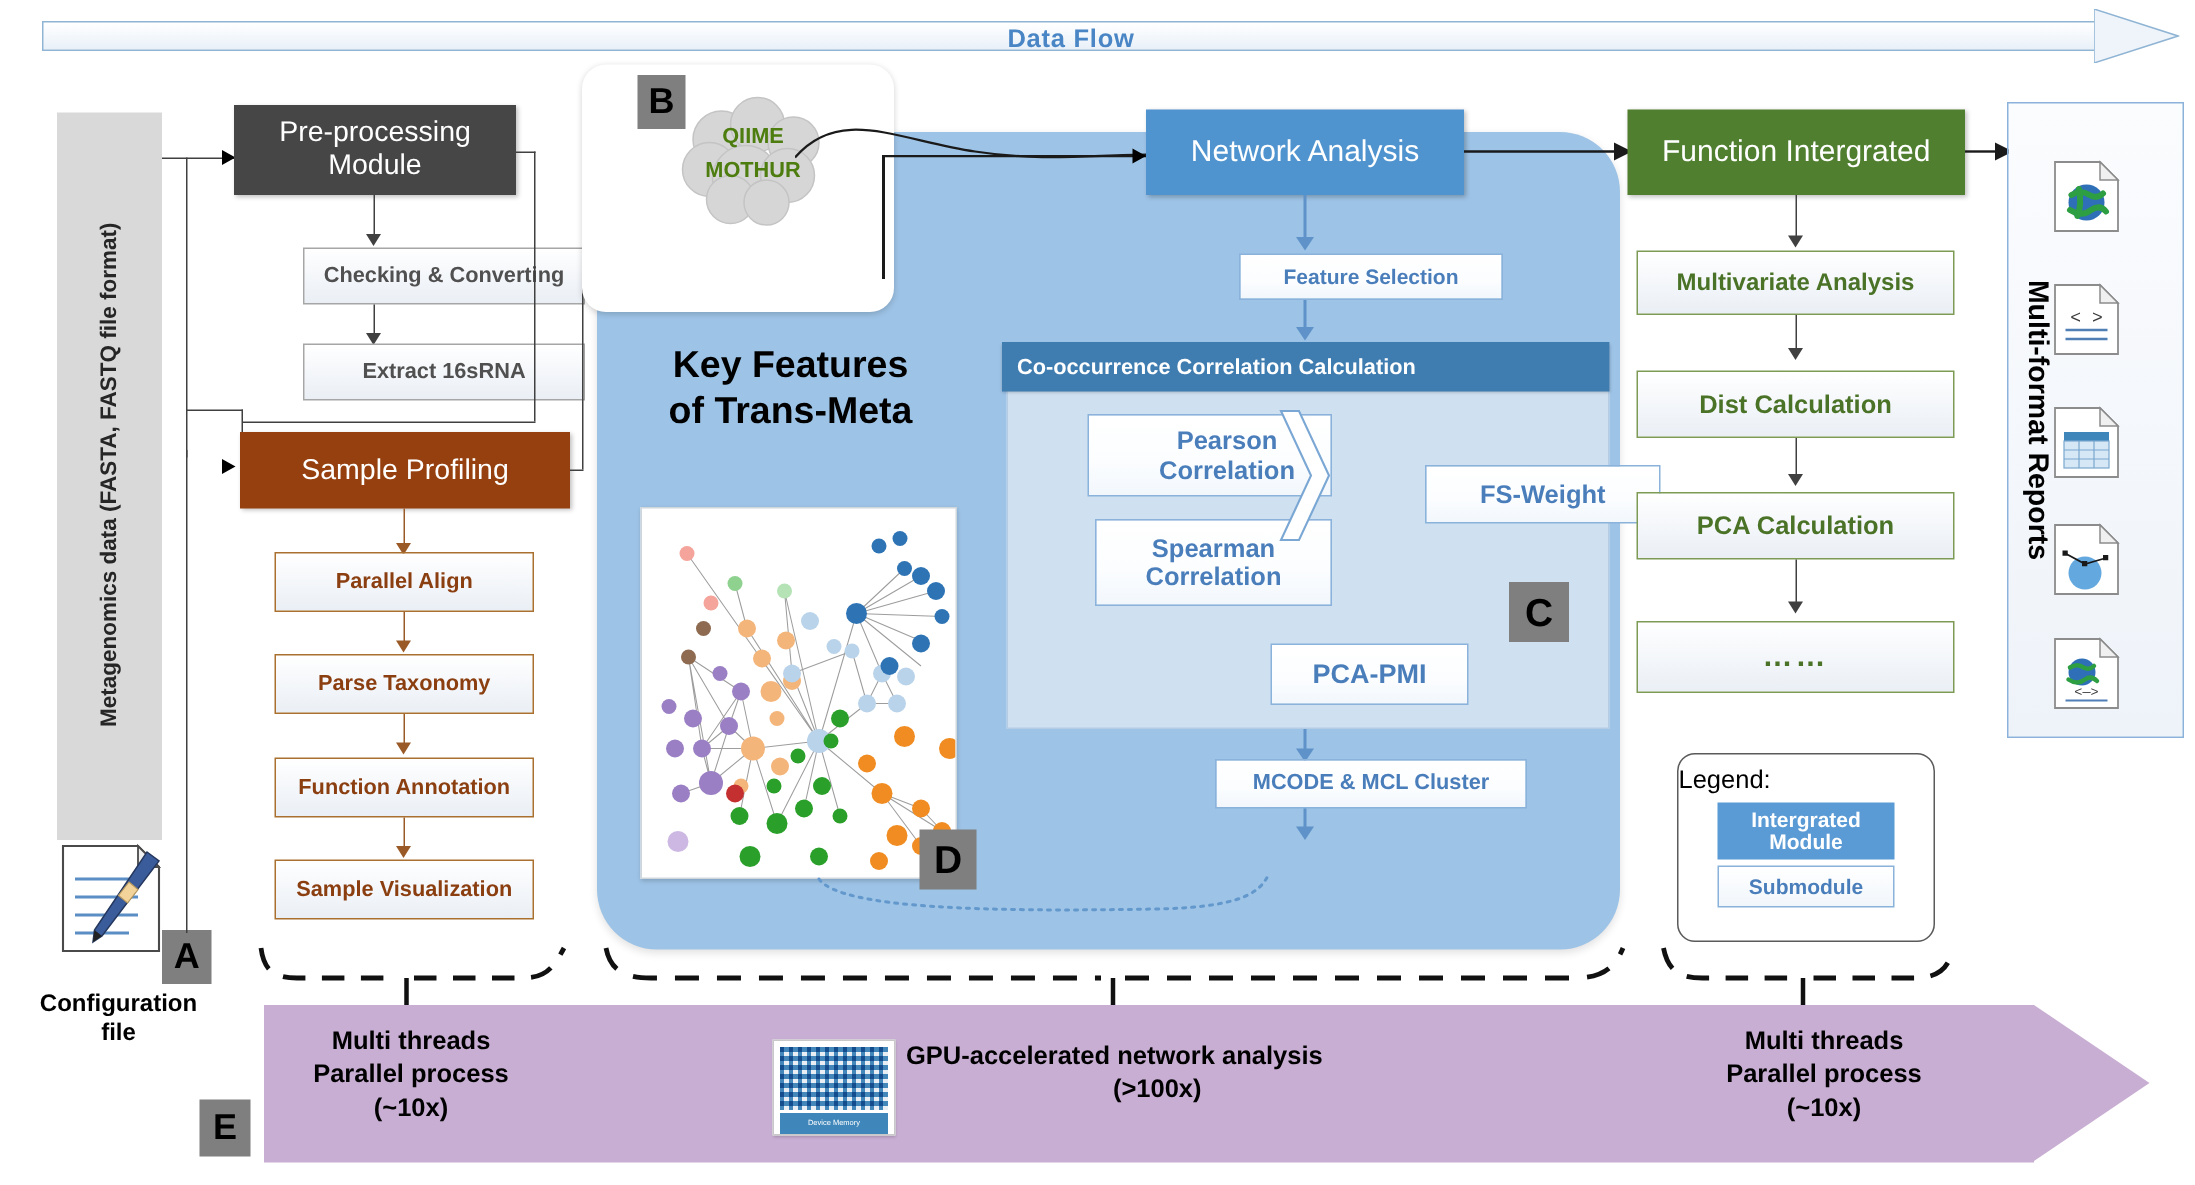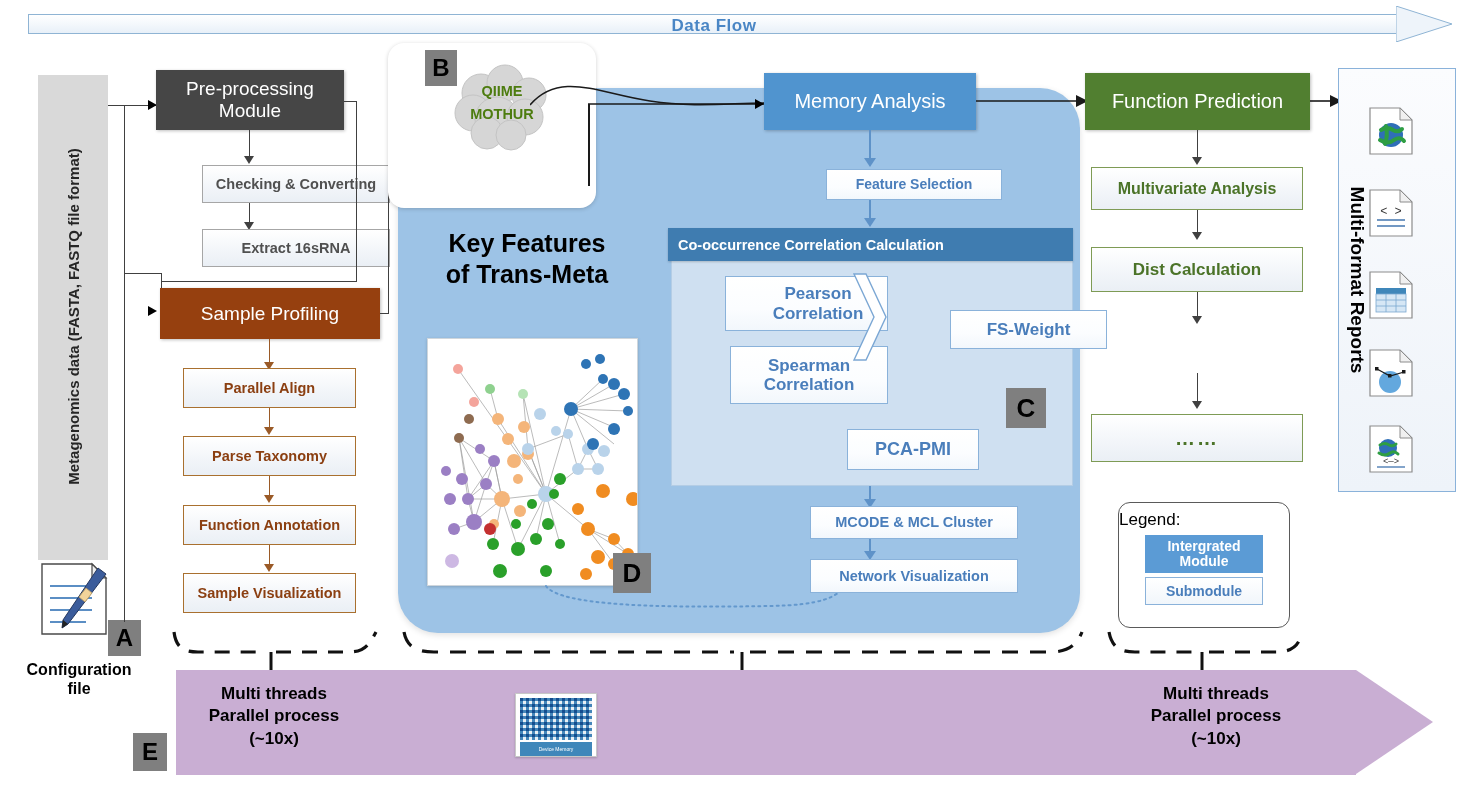--- a/index.html
+++ b/index.html
@@ -413,21 +413,21 @@
       </g>
     </svg>
   </div>
   <div class="abs tag" style="left:613px;top:553px;width:38px;height:40px;font-size:26px;">D</div>
 
   <svg class="abs" style="left:540px;top:582px;" width="340" height="28">
     <path d="M 6 4 C 20 24 120 26 230 24 C 280 23 300 16 306 0" fill="none" stroke="#6398cd" stroke-width="2" stroke-dasharray="2 4" stroke-linecap="round"></path>
   </svg>
 
   <div class="abs modhdr blue" style="left:764px;top:73px;width:212px;height:57px;font-size:20px;">
-    <span>Memory Analysis</span>
+    <span>Network Analysis</span>
   </div>
   <div class="abs vline b" style="left:869px;top:130px;height:30px;"></div>
   <div class="abs arrowdown b" style="left:864px;top:158px;"></div>
 
   <div class="abs sub blueb" style="left:782px;top:169px;width:176px;height:31px;font-size:14px;">Feature Selection</div>
   <div class="abs vline b" style="left:869px;top:200px;height:22px;"></div>
   <div class="abs arrowdown b" style="left:864px;top:218px;"></div>
 
   <div class="abs" id="cooc-panel"></div>
   <div class="abs" id="cooc-header">Co-occurrence Correlation Calculation</div>
@@ -454,40 +454,40 @@
   <div class="abs tag" style="left:1006px;top:388px;width:40px;height:40px;font-size:26px;">C</div>
 
   <div class="abs sub blueb" style="left:803px;top:429px;width:132px;height:41px;font-size:18px;">PCA-PMI</div>
 
   <div class="abs vline b" style="left:869px;top:486px;height:16px;"></div>
   <div class="abs arrowdown b" style="left:864px;top:499px;"></div>
 
   <div class="abs sub blueb" style="left:766px;top:506px;width:208px;height:33px;font-size:14.5px;">MCODE &amp; MCL Cluster</div>
   <div class="abs vline b" style="left:869px;top:539px;height:14px;"></div>
   <div class="abs arrowdown b" style="left:864px;top:551px;"></div>
-  <div class="abs sub blueb" style="left:766px;top:559px;width:208px;height:34px;font-size:14.5px;">Network Visualization</div>
 
   <svg class="abs" style="left:976px;top:94px;" width="112" height="14">
     <line x1="0" y1="7" x2="100" y2="7" stroke="#1a1a1a" stroke-width="1.6"></line>
     <polygon points="100,1 112,7 100,13" fill="#1a1a1a"></polygon>
   </svg>
 
   <div class="abs modhdr green" style="left:1085px;top:73px;width:225px;height:57px;font-size:20px;">
-    <span>Function Prediction</span>
+    <span>Function Intergrated</span>
   </div>
   <div class="abs vline" style="left:1197px;top:130px;height:29px;"></div>
   <div class="abs arrowdown" style="left:1192px;top:157px;"></div>
   <div class="abs sub green" style="left:1091px;top:167px;width:212px;height:43px;font-size:16px;">Multivariate Analysis</div>
 
   <div class="abs vline" style="left:1197px;top:210px;height:24px;"></div>
   <div class="abs arrowdown" style="left:1192px;top:232px;"></div>
   <div class="abs sub green" style="left:1091px;top:247px;width:212px;height:45px;font-size:17px;">Dist Calculation</div>
 
   <div class="abs vline" style="left:1197px;top:292px;height:26px;"></div>
   <div class="abs arrowdown" style="left:1192px;top:316px;"></div>
+  <div class="abs sub green" style="left:1091px;top:328px;width:212px;height:45px;font-size:17px;">PCA Calculation</div>
 
   <div class="abs vline" style="left:1197px;top:373px;height:30px;"></div>
   <div class="abs arrowdown" style="left:1192px;top:401px;"></div>
   <div class="abs sub green" style="left:1091px;top:414px;width:212px;height:48px;font-size:20px;letter-spacing:2px;">……</div>
 
   <svg class="abs" style="left:1310px;top:94px;" width="32" height="14">
     <line x1="0" y1="7" x2="20" y2="7" stroke="#1a1a1a" stroke-width="1.6"></line>
     <polygon points="20,1 32,7 20,13" fill="#1a1a1a"></polygon>
   </svg>
 
@@ -575,20 +575,24 @@
     <div>Multi threads</div>
     <div>Parallel process</div>
     <div>(~10x)</div>
   </div>
 
   <div class="abs chip" style="left:515px;top:693px;width:82px;height:64px;">
     <div class="grid" style="width:100%;height:42px;"></div>
     <div class="mem" style="width:100%;height:14px;line-height:14px;margin-top:2px;">Device Memory</div>
   </div>
 
+  <div class="purple-text" style="left:604px;top:693px;width:510px;text-align:left;">
+    <div>GPU-accelerated network analysis</div>
+    <div style="text-align:center;width:335px;">(&gt;100x)</div>
+  </div>
 
   <div class="purple-text" style="left:1110px;top:683px;width:212px;">
     <div>Multi threads</div>
     <div>Parallel process</div>
     <div>(~10x)</div>
   </div>
 
 </div>
 
 </body></html>

